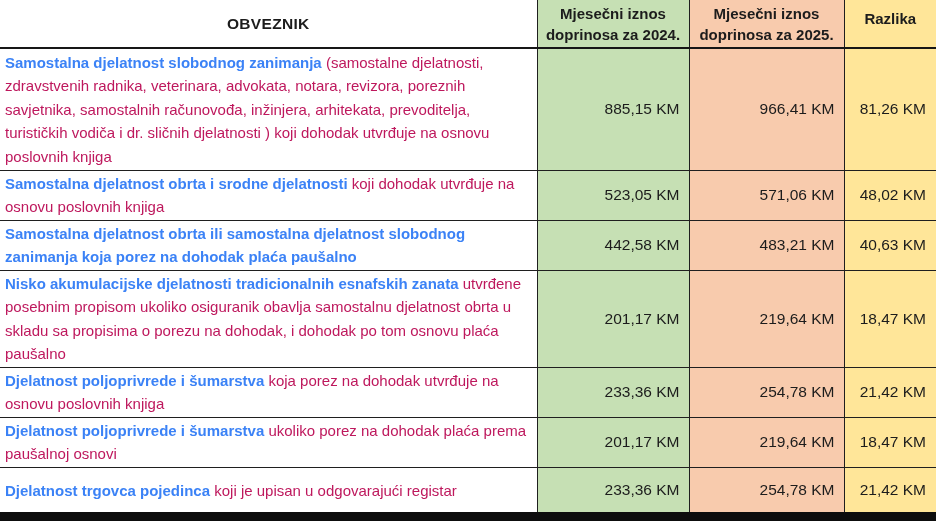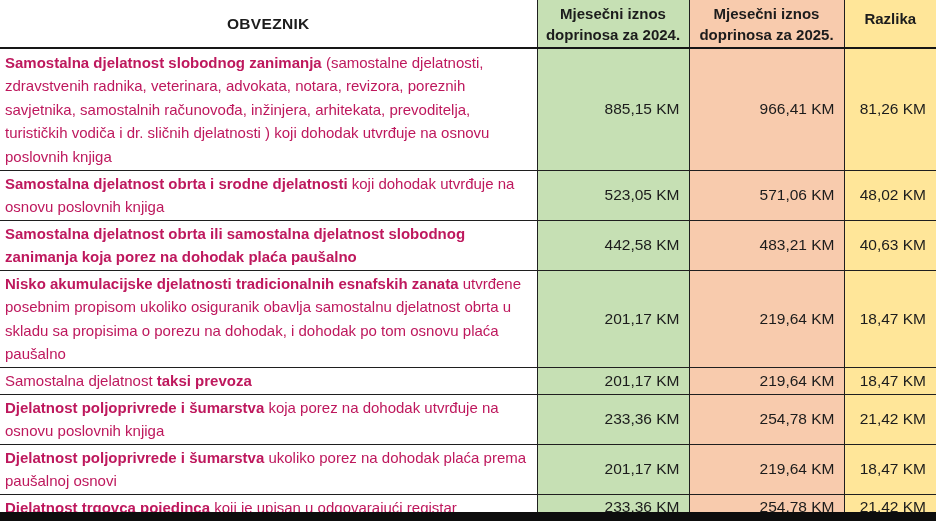--- a/index.html
+++ b/index.html
@@ -70,21 +70,21 @@
   }
 
   td.cell-obveznik {
     font-size: 15px;
     line-height: 23.5px;
     vertical-align: middle;
     padding: 1px 3px 1px 5px;
     text-align: left;
   }
   td.cell-obveznik .seg-em {
-    color: #be185d;
+    color: #3b82f6;
     font-weight: 700;
   }
   td.cell-obveznik .seg-plain {
     color: #be185d;
     font-weight: 400;
   }
   td.cell-amount {
     font-size: 15.5px;
     text-align: right;
     vertical-align: middle;
@@ -140,26 +140,20 @@
     <td class="cell-amount c-salmon">483,21 KM</td>
     <td class="cell-amount cell-diff c-yellow">40,63 KM</td>
   </tr>
         <tr>
     <td class="cell-obveznik"><span class="seg-em">Nisko akumulacijske djelatnosti tradicionalnih esnafskih zanata </span><span class="seg-plain">utvrđene posebnim propisom ukoliko osiguranik obavlja samostalnu djelatnost obrta u skladu sa propisima o porezu na dohodak, i dohodak po tom osnovu plaća paušalno</span></td>
     <td class="cell-amount c-green">201,17 KM</td>
     <td class="cell-amount c-salmon">219,64 KM</td>
     <td class="cell-amount cell-diff c-yellow">18,47 KM</td>
   </tr>
         <tr>
-    <td class="cell-obveznik"><span class="seg-plain">Samostalna djelatnost </span><span class="seg-em">taksi prevoza</span></td>
-    <td class="cell-amount c-green">201,17 KM</td>
-    <td class="cell-amount c-salmon">219,64 KM</td>
-    <td class="cell-amount cell-diff c-yellow">18,47 KM</td>
-  </tr>
-        <tr>
     <td class="cell-obveznik"><span class="seg-em">Djelatnost poljoprivrede i šumarstva </span><span class="seg-plain">koja porez na dohodak utvrđuje na osnovu poslovnih knjiga</span></td>
     <td class="cell-amount c-green">233,36 KM</td>
     <td class="cell-amount c-salmon">254,78 KM</td>
     <td class="cell-amount cell-diff c-yellow">21,42 KM</td>
   </tr>
         <tr>
     <td class="cell-obveznik"><span class="seg-em">Djelatnost poljoprivrede i šumarstva </span><span class="seg-plain">ukoliko porez na dohodak plaća prema paušalnoj osnovi</span></td>
     <td class="cell-amount c-green">201,17 KM</td>
     <td class="cell-amount c-salmon">219,64 KM</td>
     <td class="cell-amount cell-diff c-yellow">18,47 KM</td>

